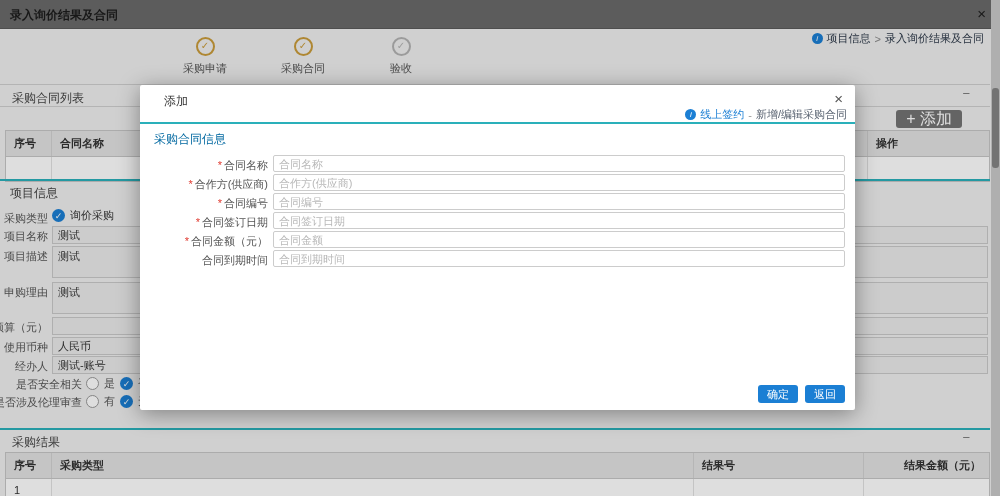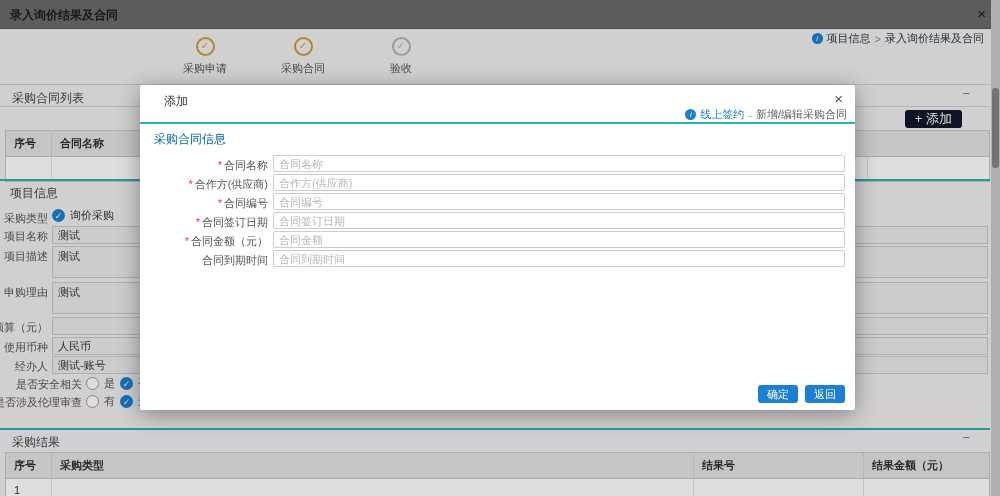--- a/index.html
+++ b/index.html
@@ -21,33 +21,33 @@
   .step.done .step-circle{border-color:#c99b3a;color:#c99b3a;}
   .step.pending .step-circle{border-color:#b3b3b3;color:#b3b3b3;}
   .step-label{font-size:11px;color:#555;margin-top:5px;}
   
   .sec-title{position:absolute;font-size:12px;color:#444;}
   .collapse{position:absolute;right:30px;font-size:13px;color:#777;cursor:pointer;}
   .teal-line{position:absolute;left:0;right:10px;height:2px;background:#2ab0ba;}
   .hdiv{position:absolute;left:0;right:10px;height:1px;background:#cfcfcf;}
   
   .add-btn{position:absolute;right:38px;top:110px;height:18px;line-height:18px;padding:0 10px;
-           background:#0f172a;color:#fff;font-size:13px;border:none;border-radius:3px;cursor:pointer;}
+           background:#737373;color:#fff;font-size:16px;border:none;border-radius:3px;cursor:pointer;}
   .tbl{position:absolute;left:5px;right:10px;background:#fff;border:1px solid #c6c6c6;font-size:11px;}
   .t-head{display:flex;background:#e3e3e3;border-bottom:1px solid #c6c6c6;font-weight:bold;color:#333;}
   .t-head>div{padding:5px 8px;border-left:1px solid #d2d2d2;}
   .t-head>div:first-child{border-left:none;}
   .t-row{display:flex;background:#fff;color:#333;}
   .t-row>div{padding:5px 8px;border-left:1px solid #e2e2e2;}
   .t-row>div:first-child{border-left:none;}
   .c-idx{width:45px;box-sizing:border-box;flex:0 0 auto;}
   .c-flex{flex:1;}
   .c-act{width:122px;box-sizing:border-box;flex:0 0 auto;}
   .c-num{width:170px;box-sizing:border-box;flex:0 0 auto;}
-  .c-amt{width:126px;box-sizing:border-box;flex:0 0 auto;}
+  .c-amt{width:126px;box-sizing:border-box;flex:0 0 auto;text-align:right;}
   
   .bg-row{position:absolute;left:0;width:990px;font-size:11px;color:#555;}
   .bg-label{position:absolute;right:calc(100% - 48px);top:3px;white-space:nowrap;}
   .bg-label-wide{position:absolute;right:calc(100% - 82px);top:1px;white-space:nowrap;}
   .bg-input{display:block;margin-left:52px;width:936px;height:18px;border:1px solid #c9c9c9;
             background:#ebebeb;font-size:11px;color:#333;padding:0 5px;box-sizing:border-box;
             font-family:inherit;}
   .bg-area{display:block;margin-left:52px;width:936px;height:32px;border:1px solid #c9c9c9;
            background:#ebebeb;font-size:11px;color:#333;padding:2px 5px;box-sizing:border-box;
            resize:none;font-family:inherit;}
@@ -114,20 +114,21 @@
   <div class="hdiv" style="top:84px;"></div>
 
   <div class="sec-title" style="left:12px;top:90px;">采购合同列表</div>
   <div class="collapse" style="top:86px;">−</div>
   <div class="hdiv" style="top:106px;"></div>
   <button class="add-btn">+ 添加</button>
   <div class="tbl" style="top:130px;">
     <div class="t-head">
       <div class="c-idx">序号</div>
       <div class="c-flex">合同名称</div>
+      <div class="c-act">操作</div>
     </div>
     <div class="t-row" style="height:24px;">
       <div class="c-idx"></div>
         <div class="c-flex"></div>
         <div class="c-act"></div>
     </div>
   </div>
 
   <div class="teal-line" style="top:179px;"></div>
   <div class="sec-title" style="left:10px;top:185px;">项目信息</div>

